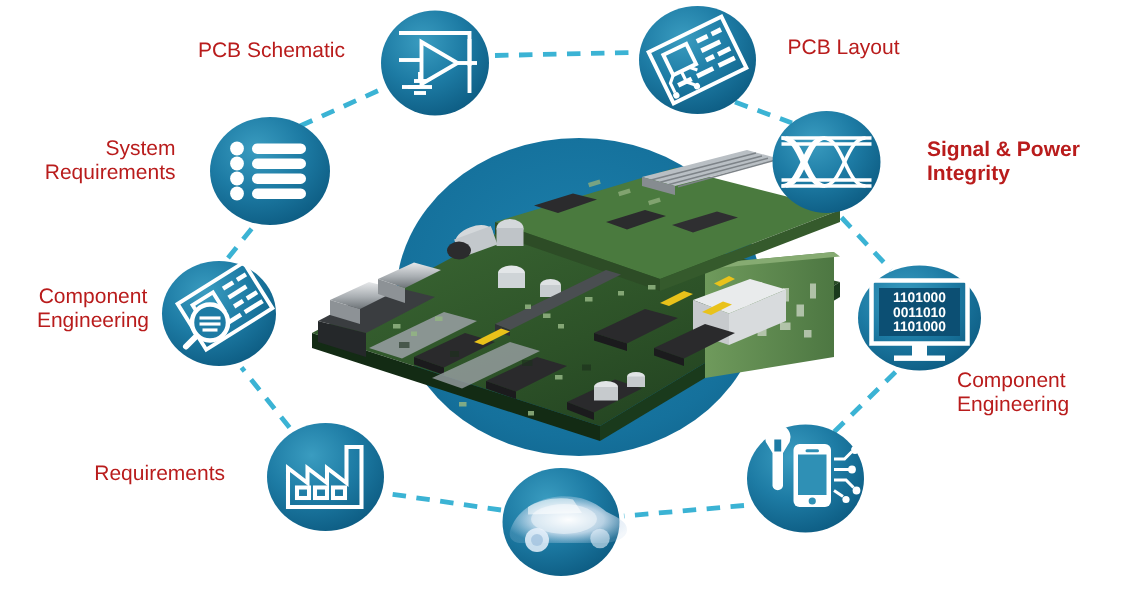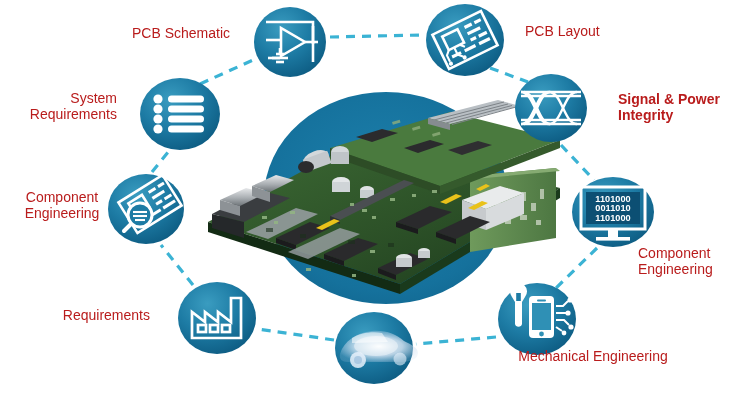--- a/index.html
+++ b/index.html
@@ -370,21 +370,20 @@
   <div class="lbl r" style="left:60px;top:26px;width:170px;">PCB Schematic</div>
 
   <div class="lbl l" style="left:525px;top:24px;width:180px;">PCB Layout</div>
 
   <div class="lbl l" style="left:618px;top:92px;width:130px;font-weight:bold;">Signal &amp; Power
 Integrity</div>
 
   <div class="lbl l" style="left:638px;top:246px;width:110px;">Component
 Engineering</div>
 
-  <div class="lbl c" style="left:478px;top:349px;width:230px;">Mechanical Engineering</div>
 
 
   <div class="lbl r" style="left:20px;top:308px;width:130px;">Requirements</div>
 
   <div class="lbl r" style="left:12px;top:190px;width:100px;text-align:center;">Component
 Engineering</div>
 
   <div class="lbl r" style="left:12px;top:91px;width:105px;">System
 Requirements</div>
 </div>

